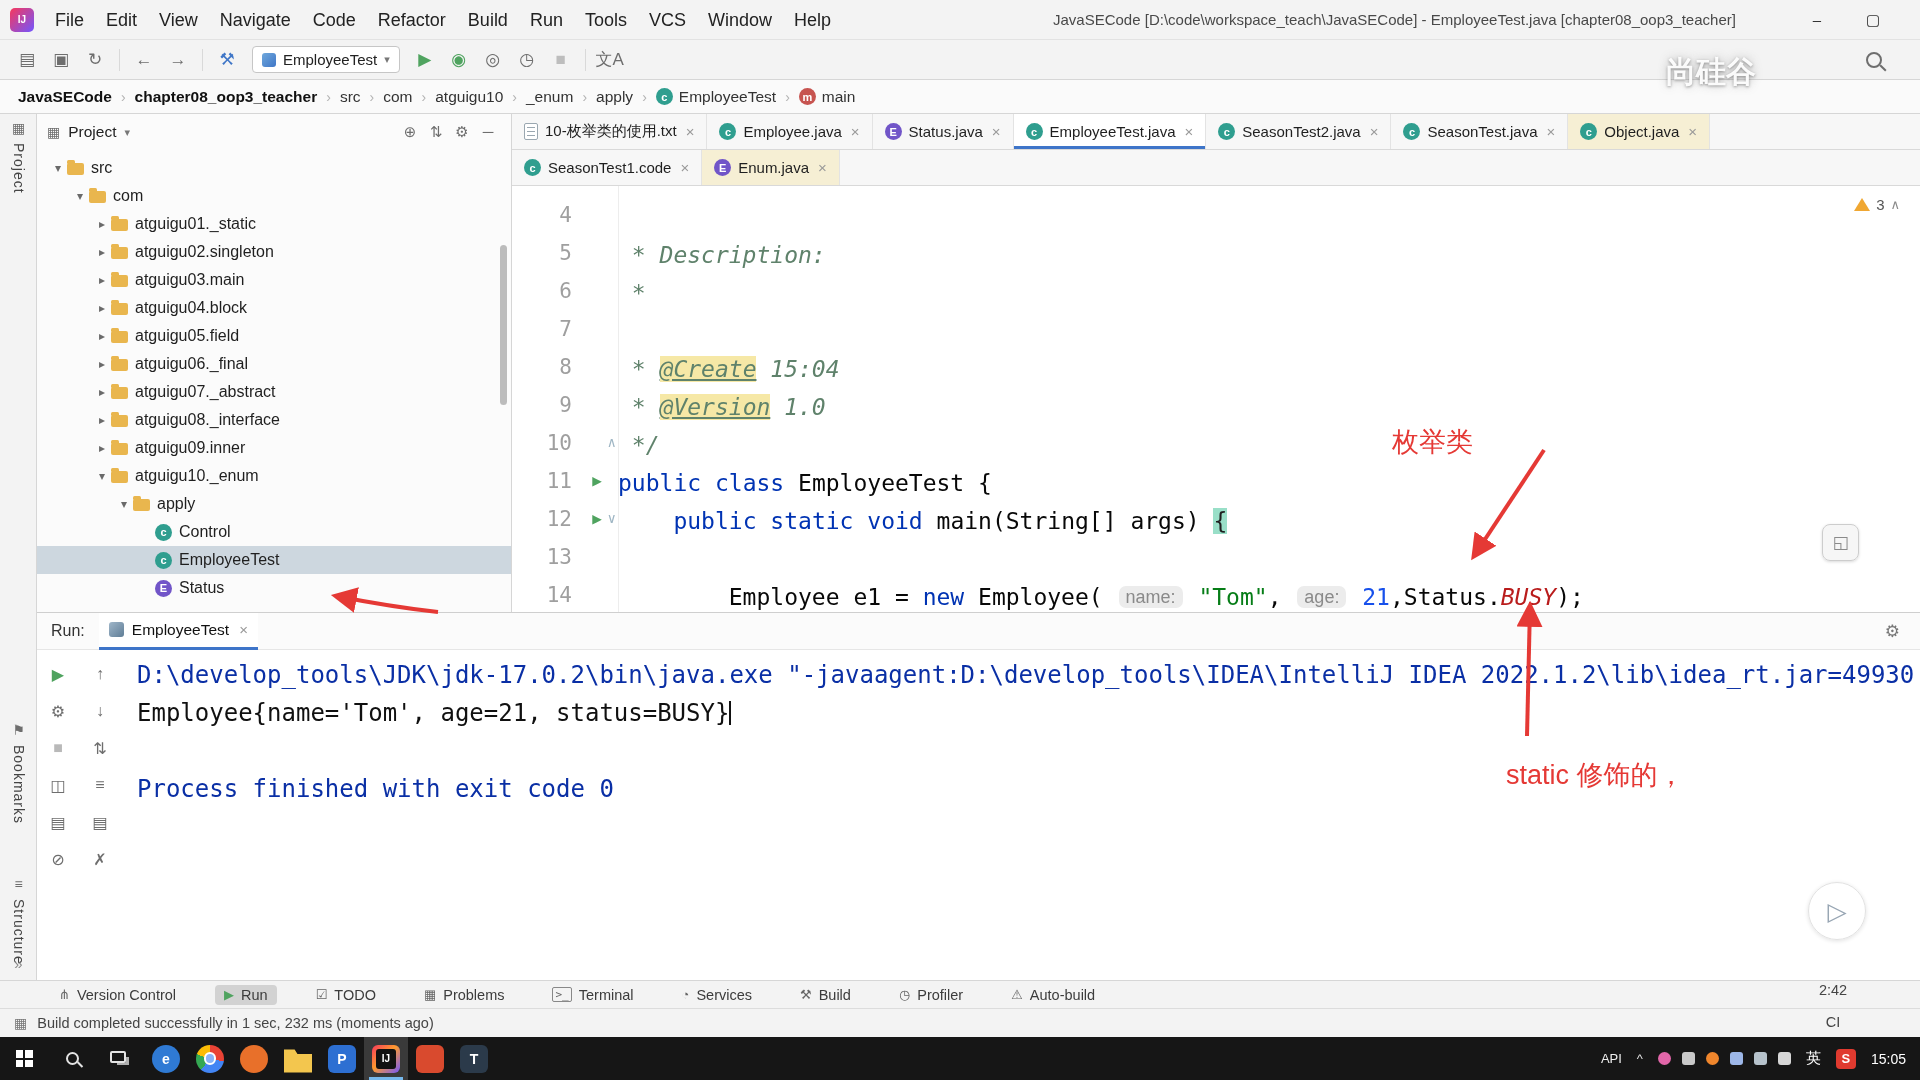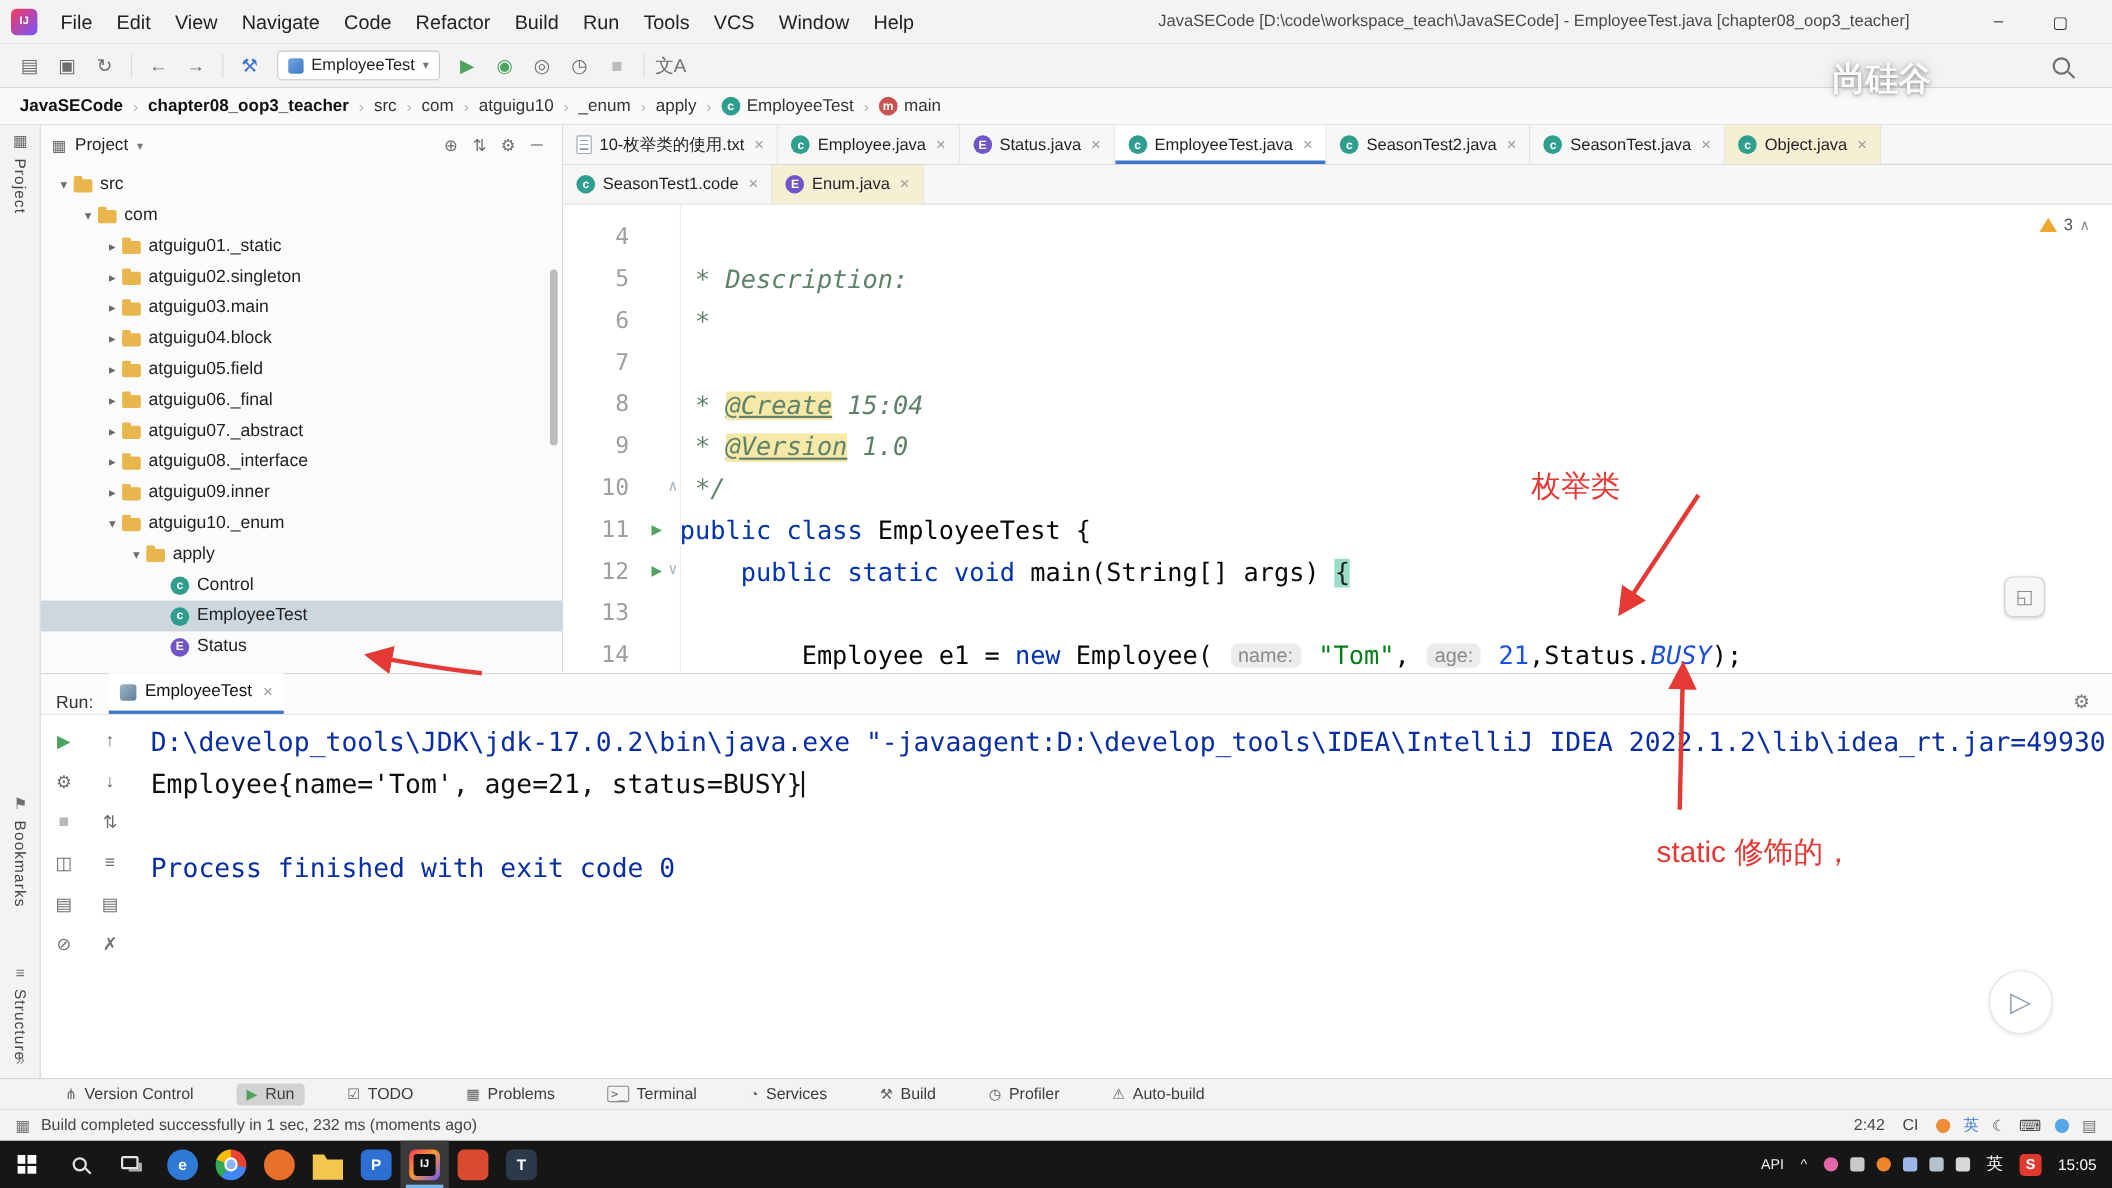--- a/index.html
+++ b/index.html
@@ -111,34 +111,34 @@
   .grun { position:abs; }
   .grun { position:absolute; right:16px; top:7px; color:#4fa35f; font-size:16px; }
   .gfold { position:absolute; right:2px; top:8px; color:#9fb6c4; font-size:14px; }
   .code-text { white-space:pre; }
   .seg-plain { color:#080808; }
   .seg-doc { color:#5f826b; font-style:italic; }
   .seg-tag { color:#5f826b; font-style:italic; text-decoration:underline; background:#f6e8a6; }
   .seg-kw { color:#0033b3; }
   .seg-str { color:#067d17; }
   .seg-num { color:#1750eb; }
-  .seg-enum { color:#1d4ed8; font-style:italic; }
+  .seg-enum { color:#b91c1c; font-style:italic; }
   .seg-brace { background:#99dfc8; }
   .seg-hint { font-family:"Liberation Sans","DejaVu Sans",sans-serif; font-size:18px; background:#ececec;
     color:#8a8a8a; border-radius:7px; padding:1px 7px; margin:0 2px; vertical-align:2px; }
   .inspections { position:absolute; right:20px; top:82px; display:flex; align-items:center; gap:6px;
     font-size:15px; color:#555; }
   .warn-tri { width:0; height:0; border-left:8px solid transparent; border-right:8px solid transparent;
     border-bottom:13px solid #f0a732; }
   .insp-chev { color:#8a8a8a; font-size:13px; }
 
   
   .run-panel { position:absolute; left:37px; top:612px; width:1883px; height:368px;
     background:#fff; border-top:1px solid #cfcfcf; }
-  .run-header { height:37px; display:flex; align-items:flex-end; background:#fbfbfb;
+  .run-header { height:37px; display:flex; align-items:center; background:#fbfbfb;
     border-bottom:1px solid #e6e6e6; padding-left:14px; gap:14px; }
   .run-label { font-size:16px; color:#333; }
   .run-tab { display:flex; align-items:center; gap:8px; font-size:15.5px; color:#111;
     height:37px; padding:0 10px; background:#fff; border-bottom:3px solid #3e75c9; }
   .run-tab-ic { width:15px; height:15px; border-radius:3px;
     background:linear-gradient(135deg,#9fb6c9,#5f7d96); }
   .run-gear { color:#777; font-size:17px; margin-right:20px; }
   .run-body { display:flex; height:330px; }
   .strip-col { width:42px; flex:none; display:flex; flex-direction:column; align-items:center;
     gap:13px; padding-top:12px; }
@@ -163,21 +163,21 @@
   .tw-icon { font-size:13px; color:#666; }
   .tw-icon.run { color:#4fa35f; }
   .tw-icon.terminal { font-family:"DejaVu Sans Mono",monospace; font-size:11px; border:1px solid #888;
     border-radius:2px; padding:0 2px; }
 
   
   .statusbar { position:absolute; left:0; top:1008px; width:1920px; height:29px;
     background:#f3f3f3; border-top:1px solid #dcdcdc; display:flex; align-items:center;
     padding:0 14px; font-size:14.5px; color:#454545; gap:10px; }
   .sb-ic { color:#777; font-size:14px; }
-  .sb-right { margin-left:auto; display:flex; align-items:center; gap:16px; }
+  .sb-right { margin-left:auto; display:flex; align-items:center; gap:16px;flex-direction:column; }
   #status-tray { display:flex; align-items:center; gap:12px; }
   .stray { font-size:14px; display:flex; align-items:center; justify-content:center; }
   .stray.dot { width:13px; height:13px; border-radius:50%; }
 
   
   .taskbar { position:absolute; left:0; top:1037px; width:1920px; height:43px;
     background:#161616; display:flex; align-items:center; z-index:6; }
   .task-sys, .task-app { width:48px; height:43px; display:flex; align-items:center; justify-content:center;
     position:relative; }
   .task-app { width:44px; }

